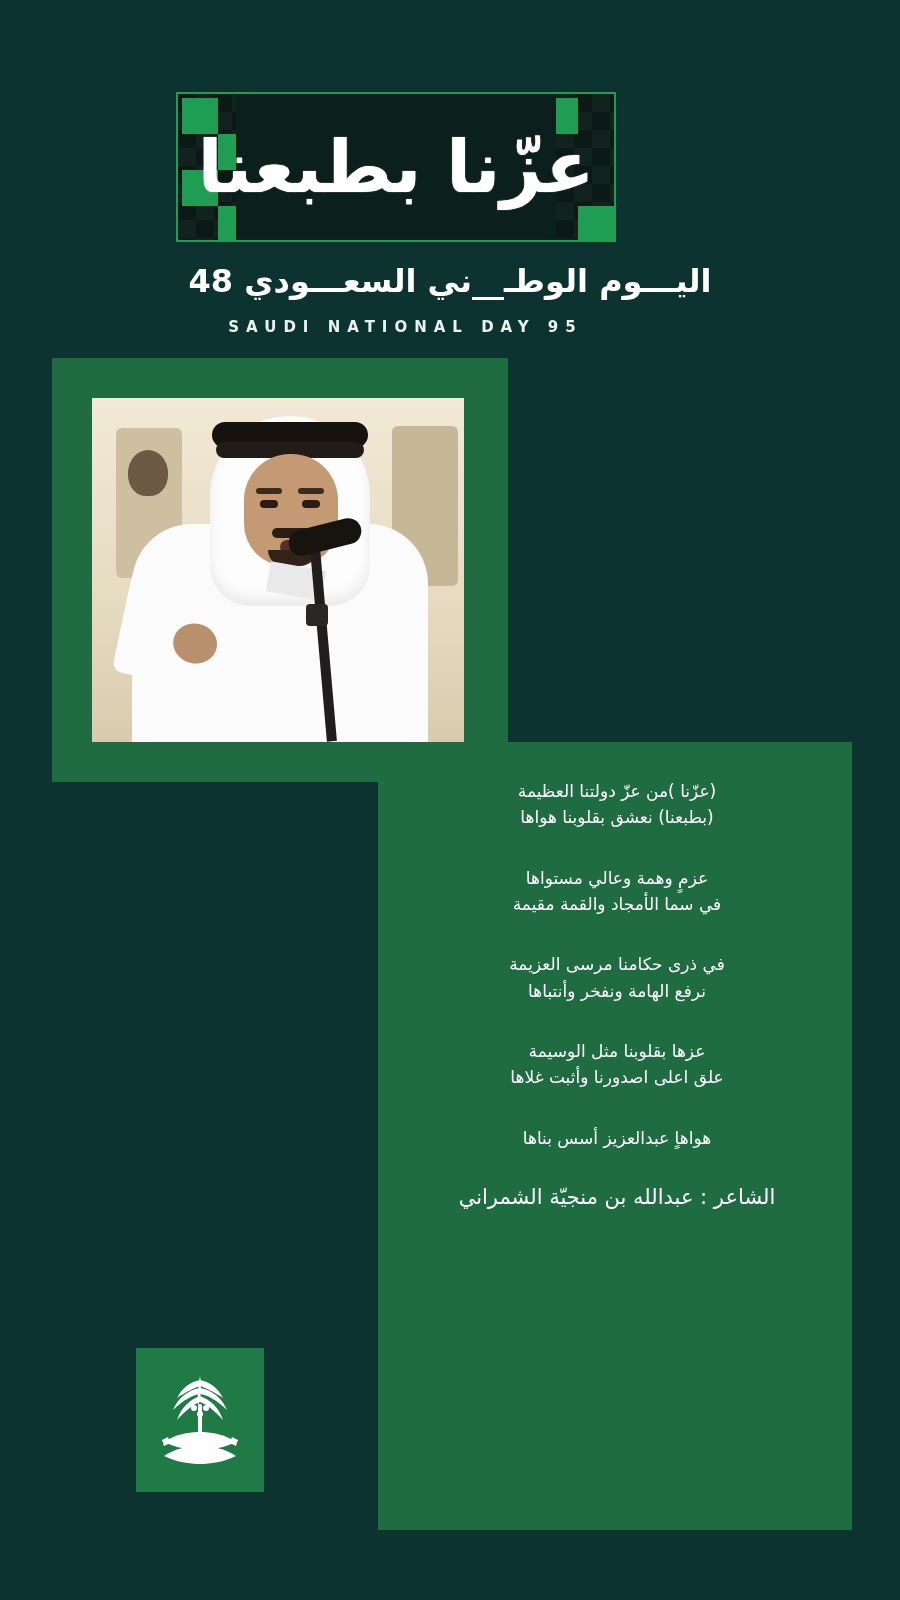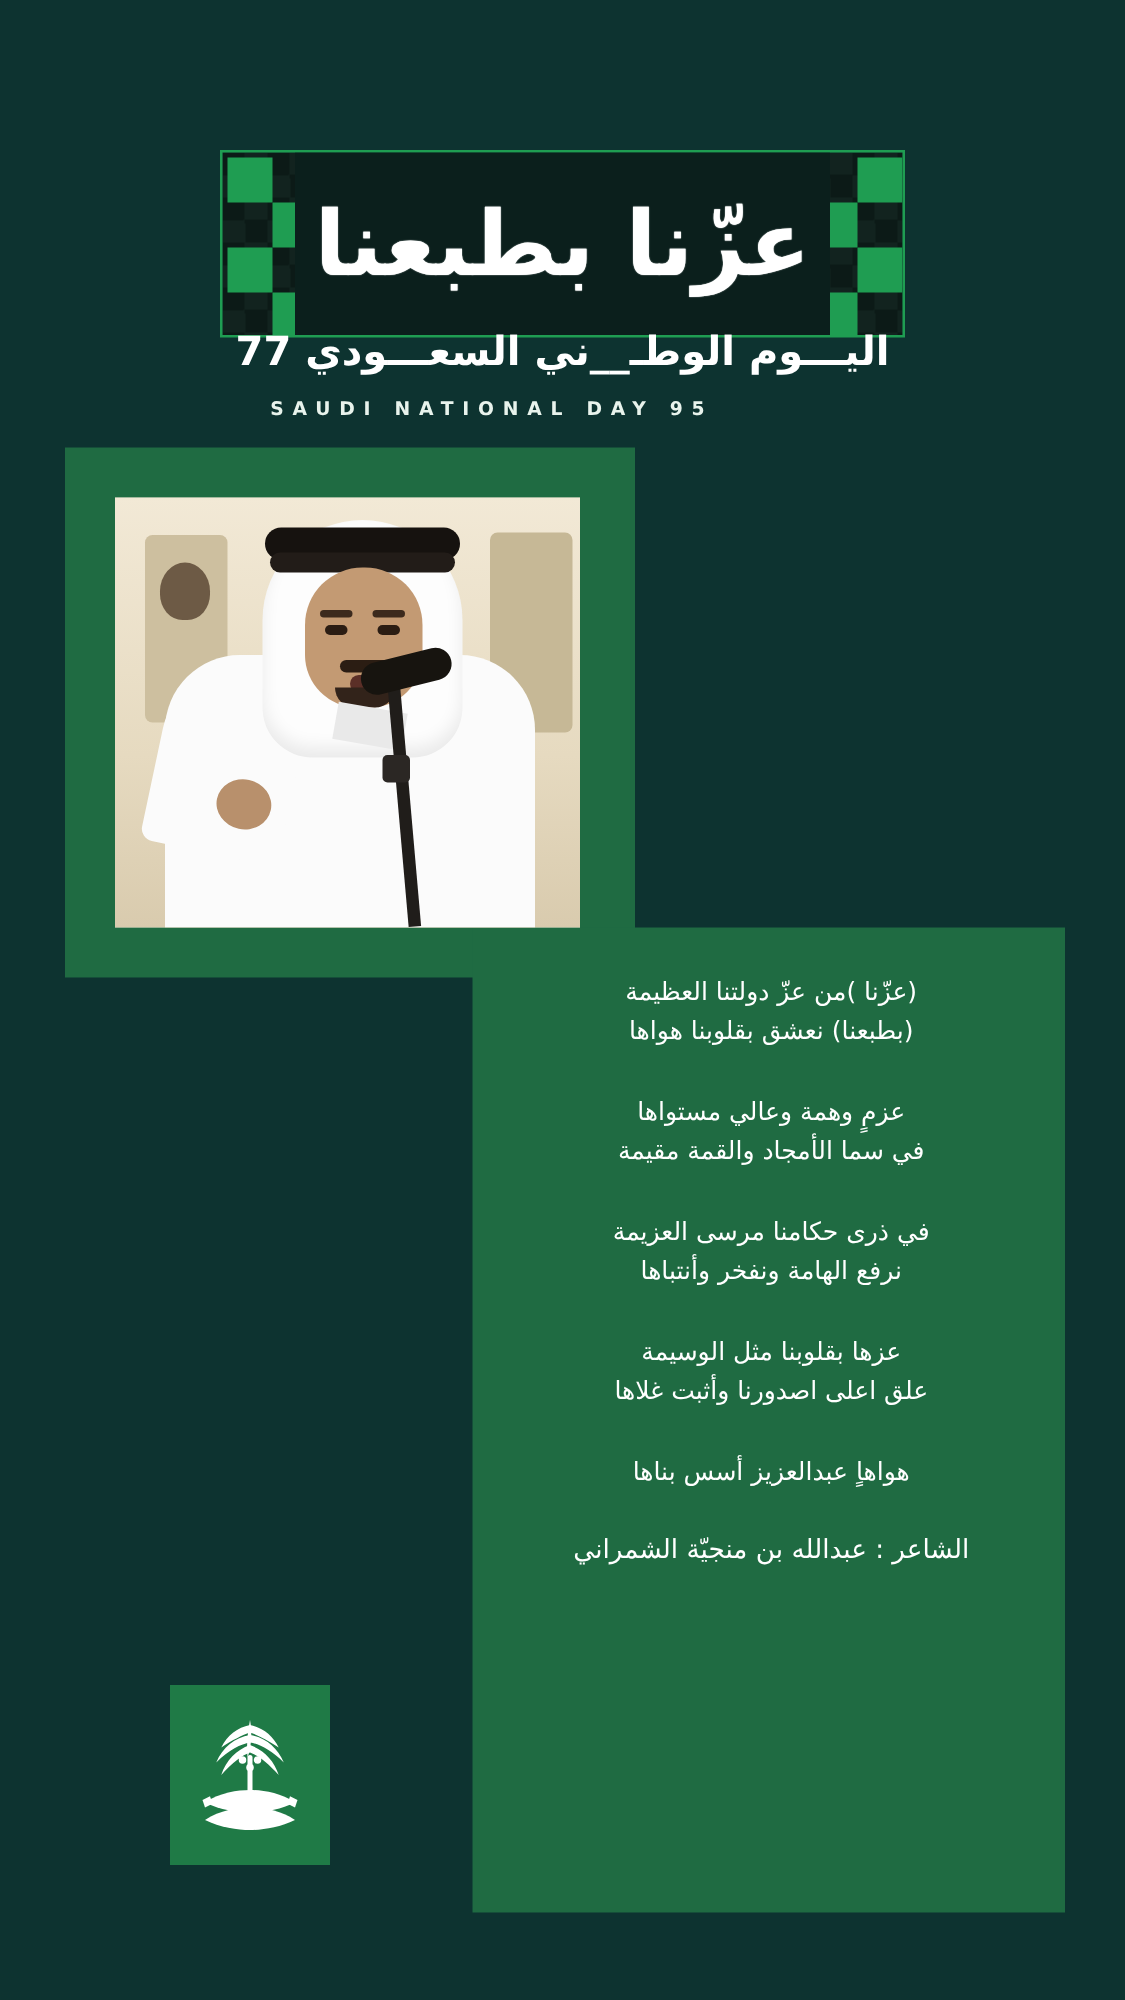--- a/index.html
+++ b/index.html
@@ -18,22 +18,22 @@
   .poster {
     position: absolute;
     inset: 0;
     background: #0d3330;
   }
 
   
   .logo-wrap {
     position: absolute;
     left: 176px;
-    top: 120px;
-    width: 548px;
+    top: 92px;
+    width: 440px;
     height: 150px;
     border: 2px solid #1f9d52;
     box-sizing: border-box;
     background:
       repeating-conic-gradient(#12231f 0% 25%, #0c1a17 0% 50%) 0 0 / 36px 36px;
     overflow: hidden;
   }
   .logo-checks {
     position: absolute;
     inset: 0;
@@ -81,20 +81,21 @@
   .sub-en {
     position: absolute;
     top: 318px;
     left: 0;
     width: 787px;
     text-align: center;
     color: #e8f3ec;
     font-size: 15px;
     letter-spacing: 7px;
     font-weight: bold;
+    padding-left: 12px;
   }
 
   
   .panel-top {
     position: absolute;
     left: 52px;
     top: 358px;
     width: 456px;
     height: 424px;
     background: #1f6b42;
@@ -315,21 +316,21 @@
     top: 778px;
     width: 438px;
     direction: rtl;
     text-align: center;
     color: #ffffff;
   }
   .stanza {
     margin-bottom: 34px;
   }
   .stanza .line {
-    font-size: 20px;
+    font-size: 17px;
     line-height: 1.55;
     font-weight: 500;
     letter-spacing: 0.5px;
     white-space: nowrap;
   }
   .poet {
     margin-top: 8px;
     font-size: 21px;
     direction: rtl;
     text-align: center;
@@ -376,21 +377,21 @@
       <span style="left:184px; top:112px;"></span>
       <span style="left:256px; top:112px;"></span>
       <span style="left:328px; top:112px;"></span>
       <span style="left:400px; top:112px;"></span>
     </div>
     <div class="logo-center">
       <div class="logo-word">عزّنا بطبعنا</div>
     </div>
   </div>
 
-  <div class="sub-ar">اليـــوم الوطـ__ني السعـــودي 77</div>
+  <div class="sub-ar">اليـــوم الوطـ__ني السعـــودي 48</div>
   <div class="sub-en">SAUDI NATIONAL DAY 95</div>
 
   <div class="panel-top"></div>
   <div class="panel-bottom"></div>
 
   <div class="photo">
     <div class="ph-bg"></div>
     <div class="ph-portrait"></div>
     <div class="ph-head-small"></div>
     <div class="ph-portrait two"></div>

